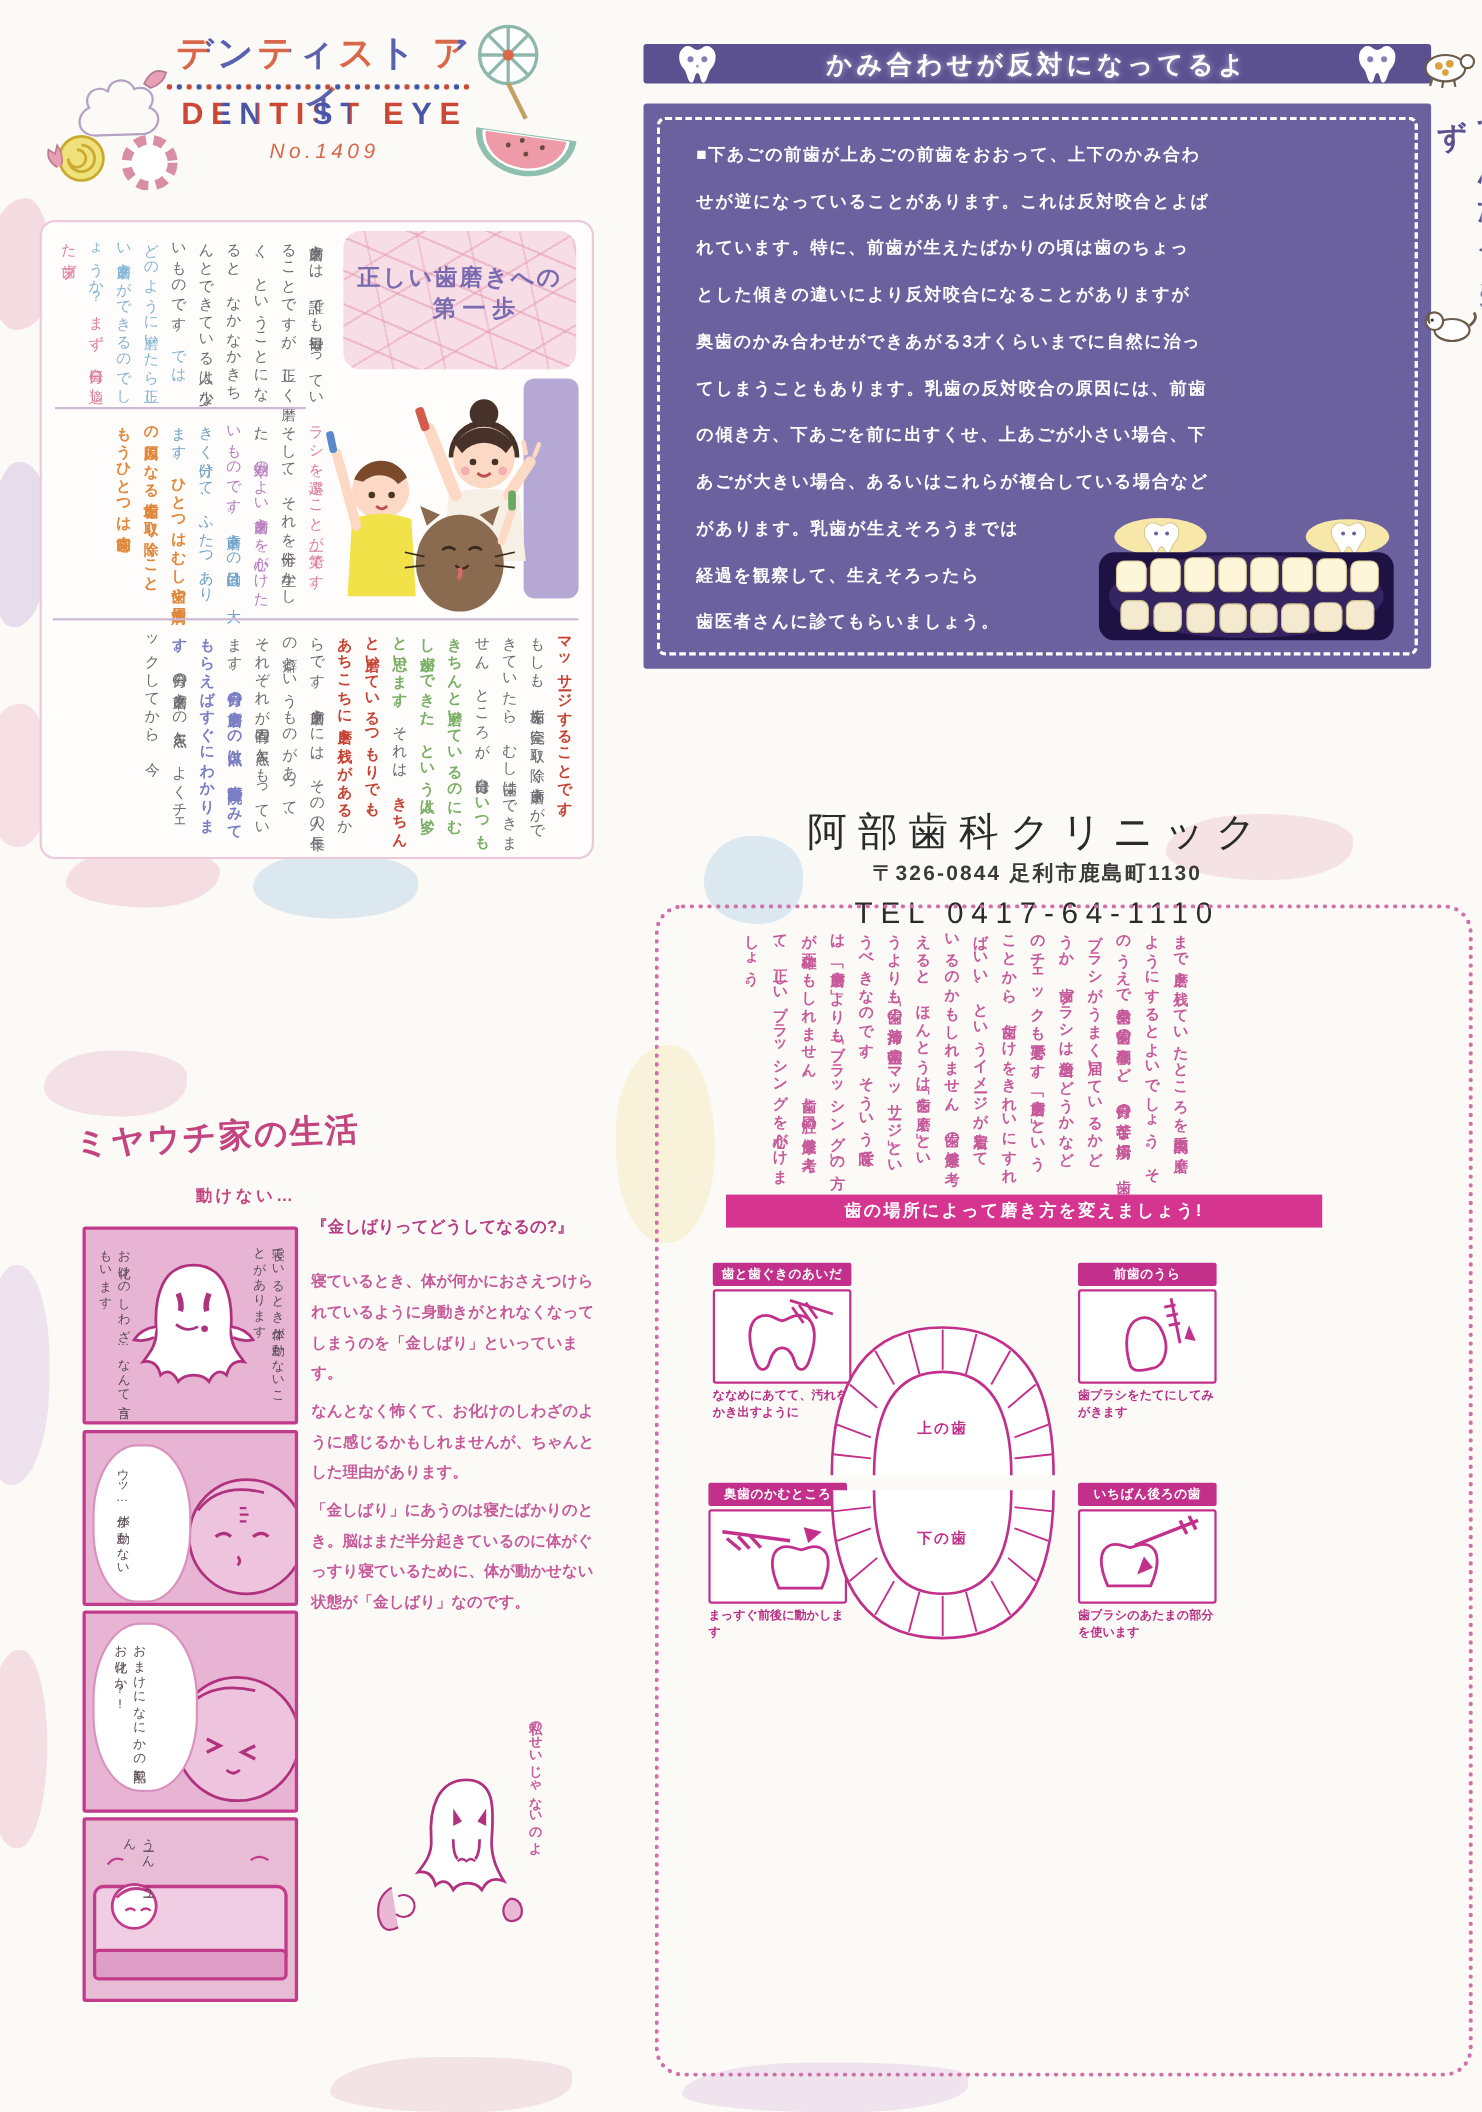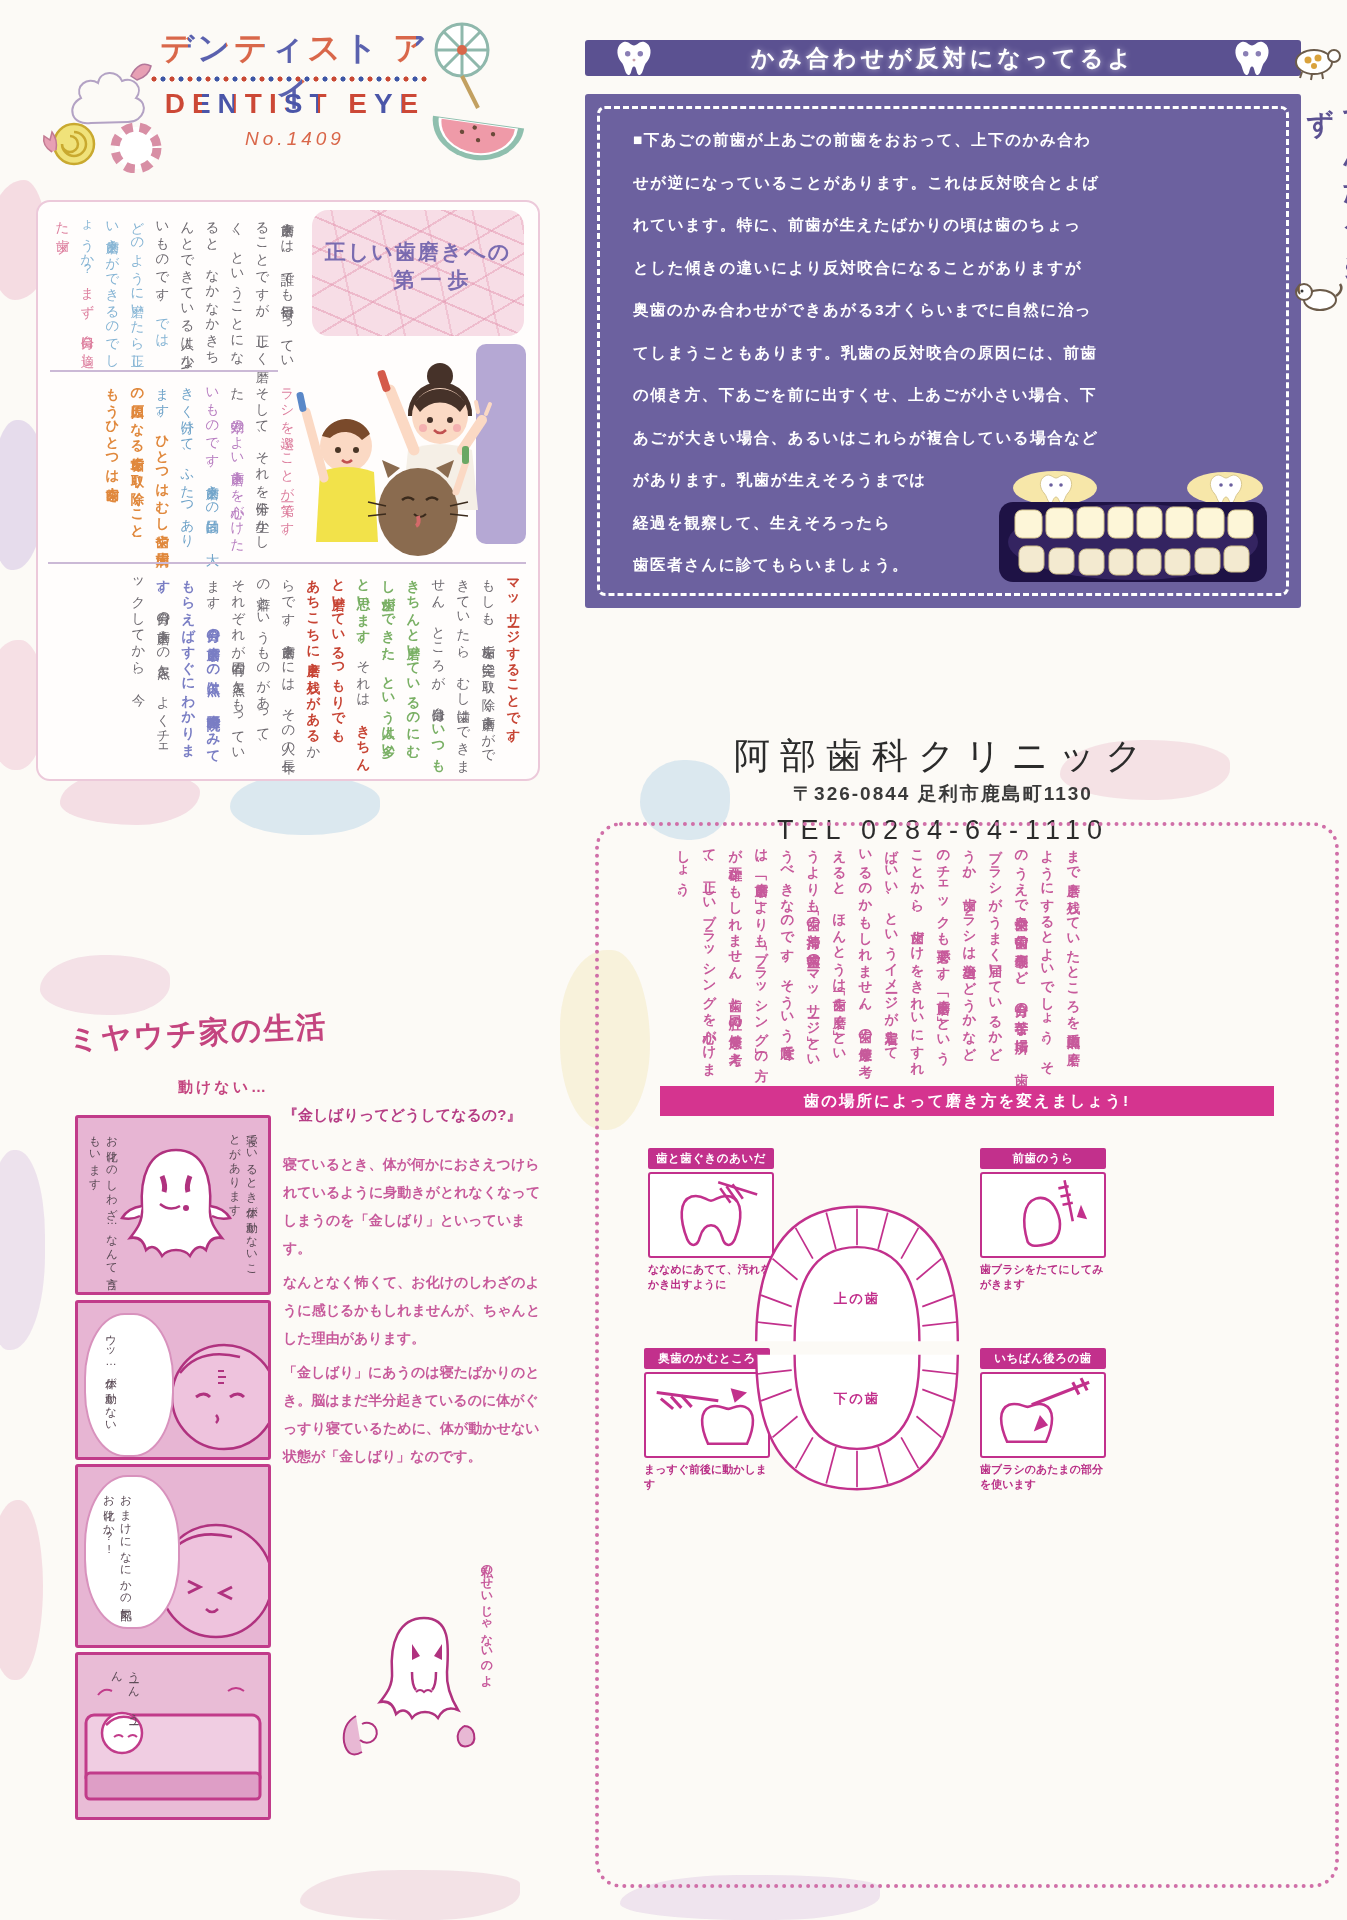--- a/index.html
+++ b/index.html
@@ -65,21 +65,21 @@
     background:rgba(255,255,255,.0);}
   .p3-head{position:absolute;left:283px;top:1106px;width:262px;font-size:15px;font-weight:bold;color:#b63d85;}
   .p3-para{position:absolute;left:283px;width:258px;font-size:14px;color:#c75a9b;line-height:28px;font-weight:bold;}
   .ghost-note{position:absolute;left:478px;top:1556px;height:150px;font-size:12px;color:#c75a9b;font-weight:bold;}
   .refs{position:absolute;left:186px;top:1788px;width:310px;font-size:9.5px;color:#d48fb9;line-height:15.5px;}
   
   .p4-box{position:absolute;left:595px;top:822px;width:736px;height:1058px;
     border:4px dotted #d06fa8;border-radius:26px;}
   .p4-article{position:absolute;left:604px;top:840px;width:482px;height:230px;
     font-size:13.5px;line-height:26px;color:#c75a9b;font-weight:bold;letter-spacing:1px;}
-  .p4-banner{position:absolute;left:660px;top:1086px;width:614px;height:30px;background:#d5348f;
+  .p4-banner{position:absolute;left:660px;top:1086px;width:542px;height:30px;background:#d5348f;
     color:#fff;font-size:15.5px;font-weight:bold;text-align:center;line-height:30px;letter-spacing:2px;}
   .tip{position:absolute;width:126px;padding-left:48px;}
   .tip .th{background:#c2308c;color:#fff;font-size:11.5px;font-weight:bold;text-align:center;
     padding:3px 2px;border-radius:2px;letter-spacing:0.5px;}
   .tip .ti{height:82px;border:2px solid #c2308c;background:#fff;margin-top:3px;border-radius:3px;}
   .tip .tc{font-size:11px;color:#b92f86;font-weight:bold;line-height:15px;margin-top:4px;text-align:left;}
   .arch-label{fill:#c2308c;font-size:14px;font-weight:bold;letter-spacing:2px;}
 </style>
 </head>
 <body>
@@ -284,21 +284,21 @@
     <ellipse cx="26" cy="28" rx="16" ry="10" fill="#fff" stroke="#6b5b4a" stroke-width="2"></ellipse>
     <circle cx="10" cy="20" r="8" fill="#fff" stroke="#6b5b4a" stroke-width="2"></circle>
     <path d="M6,12 q-4,6 0,10" stroke="#6b5b4a" stroke-width="2" fill="#b98a5a"></path>
     <circle cx="8" cy="19" r="1.5" fill="#333"></circle>
     <path d="M42,24 q8,-6 4,-12" stroke="#6b5b4a" stroke-width="2.5" fill="none"></path>
   </svg>
 
   <div class="clinic">
     <div class="name">阿部歯科クリニック</div>
     <div class="addr">〒326-0844 足利市鹿島町1130</div>
-    <div class="tel">TEL 0284-64-1110</div>
+    <div class="tel">TEL 0417-64-1110</div>
   </div>
 
   <div class="p3-title">ミヤウチ家の生活</div>
   <div class="p3-sub">動けない…</div>
 
   <div class="panel" style="top:1115px;height:180px;">
     <svg style="position:absolute;left:36px;top:24px;" width="124" height="132" viewBox="0 0 124 132">
       <path d="M62,8 C34,8 26,36 28,66 C29,80 22,88 16,96 C26,94 30,100 32,108 C38,102 44,106 48,114 C54,106 70,106 76,114 C80,106 86,102 92,108 C94,100 98,94 108,96 C102,88 95,80 96,66 C98,36 90,8 62,8 Z" fill="#fff" stroke="#b0327f" stroke-width="2.5"></path>
       <path d="M28,64 q-14,2 -20,12 q10,2 18,-2" fill="#fff" stroke="#b0327f" stroke-width="2.5"></path>
       <path d="M96,64 q14,2 20,12 q-10,2 -18,-2" fill="#fff" stroke="#b0327f" stroke-width="2.5"></path>

